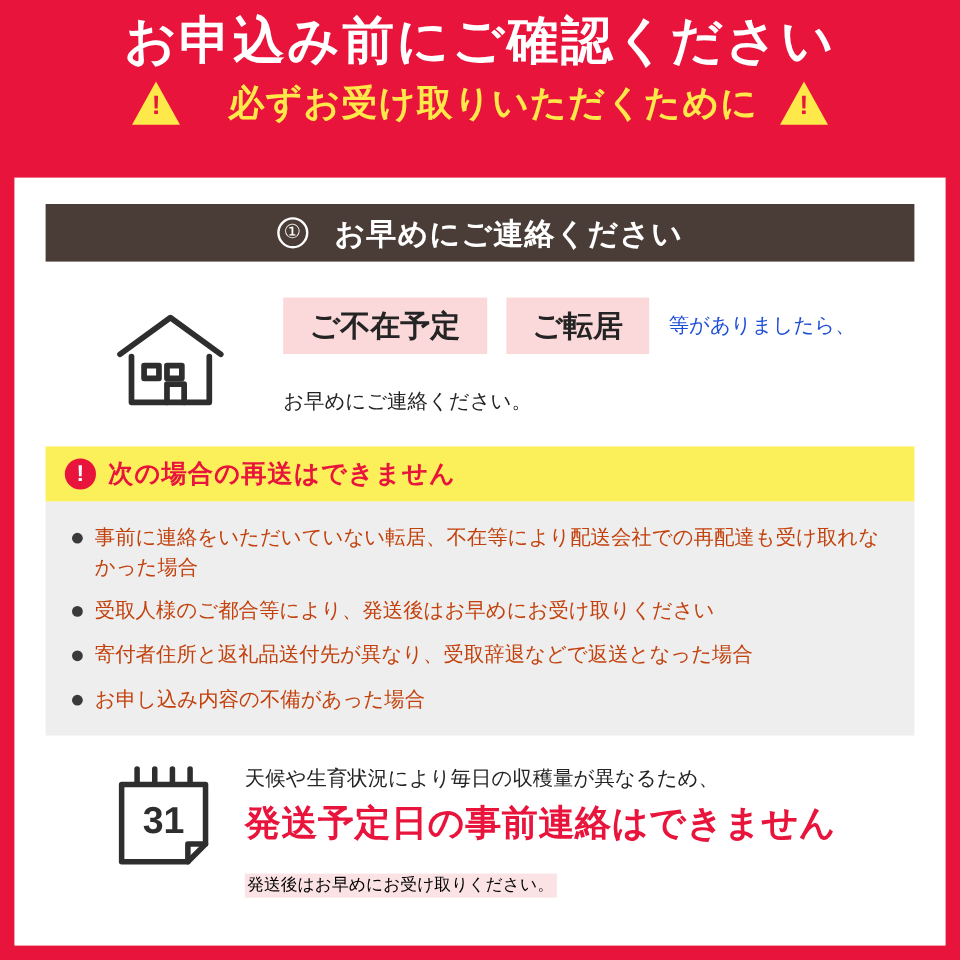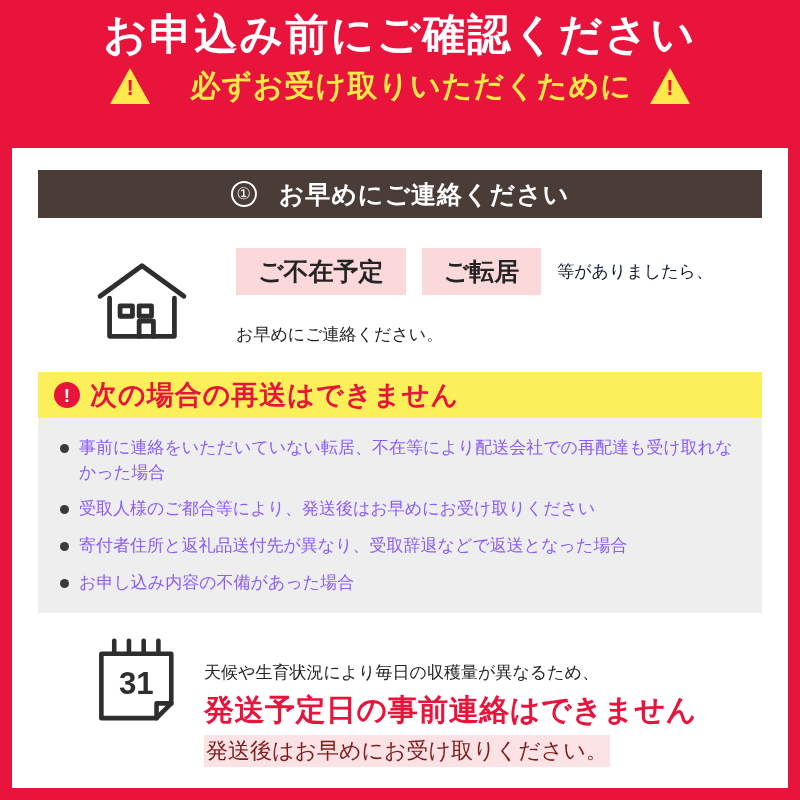--- a/index.html
+++ b/index.html
@@ -146,21 +146,21 @@
     background: #fbd8d9;
     color: #242424;
     font-size: 25px;
     font-weight: bold;
     padding: 7px 22px;
     margin-right: 16px;
     white-space: nowrap;
   }
   .chip-tail {
     font-size: 17px;
-    color: #0f172a;
+    color: #1d4ed8;
     white-space: nowrap;
   }
   .house-line2 {
     font-size: 17px;
     color: #242424;
     margin-top: 28px;
   }
 
   
   .yellow-bar {
@@ -183,21 +183,21 @@
     font-size: 19px;
     font-weight: bold;
     display: inline-flex;
     align-items: center;
     justify-content: center;
     line-height: 1;
     flex: 0 0 26px;
   }
   .yellow-text {
     color: #e8143c;
-    font-size: 27px;
+    font-size: 21px;
     font-weight: bold;
     letter-spacing: 1px;
     white-space: nowrap;
   }
 
   
   .grey-box {
     width: 724px;
     background: #eeeeee;
     box-sizing: border-box;
@@ -213,21 +213,21 @@
     width: 9px;
     height: 9px;
     border-radius: 50%;
     background: #3a3a3a;
     margin-top: 8px;
     margin-right: 10px;
     flex: 0 0 9px;
   }
   .bullet-text {
     font-size: 17px;
-    color: #8b5cf6;
+    color: #c2410c;
     line-height: 1.45;
   }
 
   
   .cal-row {
     display: flex;
     align-items: flex-start;
     margin-top: 22px;
     padding-left: 56px;
   }
@@ -236,35 +236,34 @@
     flex: 0 0 92px;
     margin-top: 2px;
   }
   .cal-text {
     margin-left: 18px;
     padding-top: 2px;
   }
   .cal-l1 {
     font-size: 17px;
     color: #242424;
-    margin-top: 24px;
   }
   .cal-l2 {
     font-size: 30px;
     font-weight: bold;
     color: #e8143c;
     margin-top: 6px;
     letter-spacing: 0.5px;
     white-space: nowrap;
   }
   .cal-l3 {
     display: inline-block;
-    font-size: 22px;
-    color: #7f1d1d;
-    margin-top: 4px;
+    font-size: 14px;
+    color: #000000;
+    margin-top: 21px;
     background: #fbe2e4;
     padding: 1px 2px;
   }
 </style>
 </head>
 <body>
 
 <div class="page">
 
   <div class="header">

